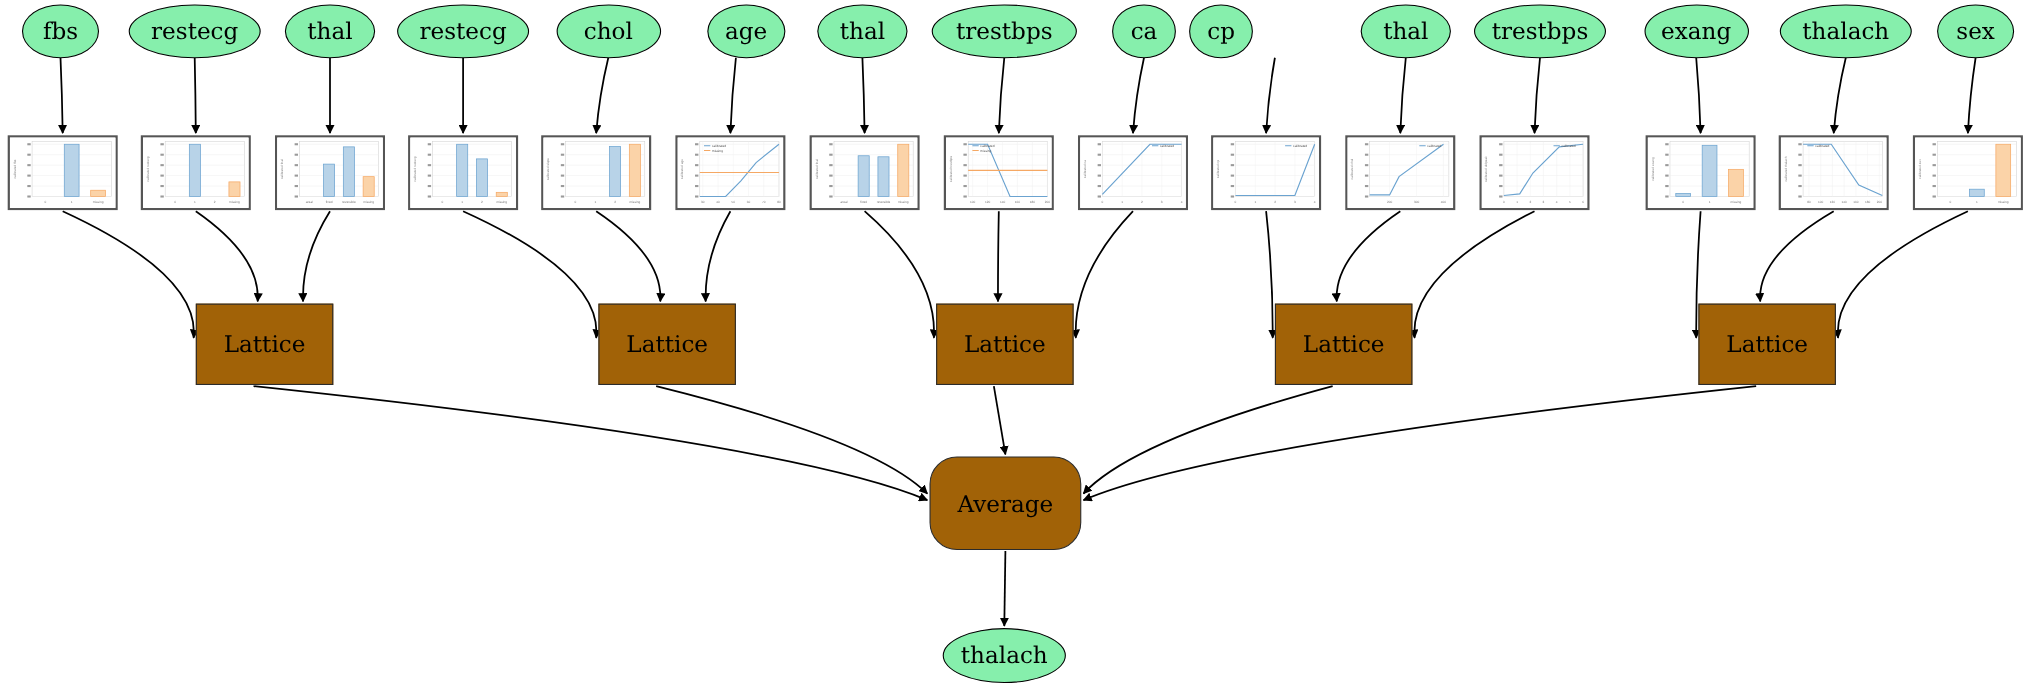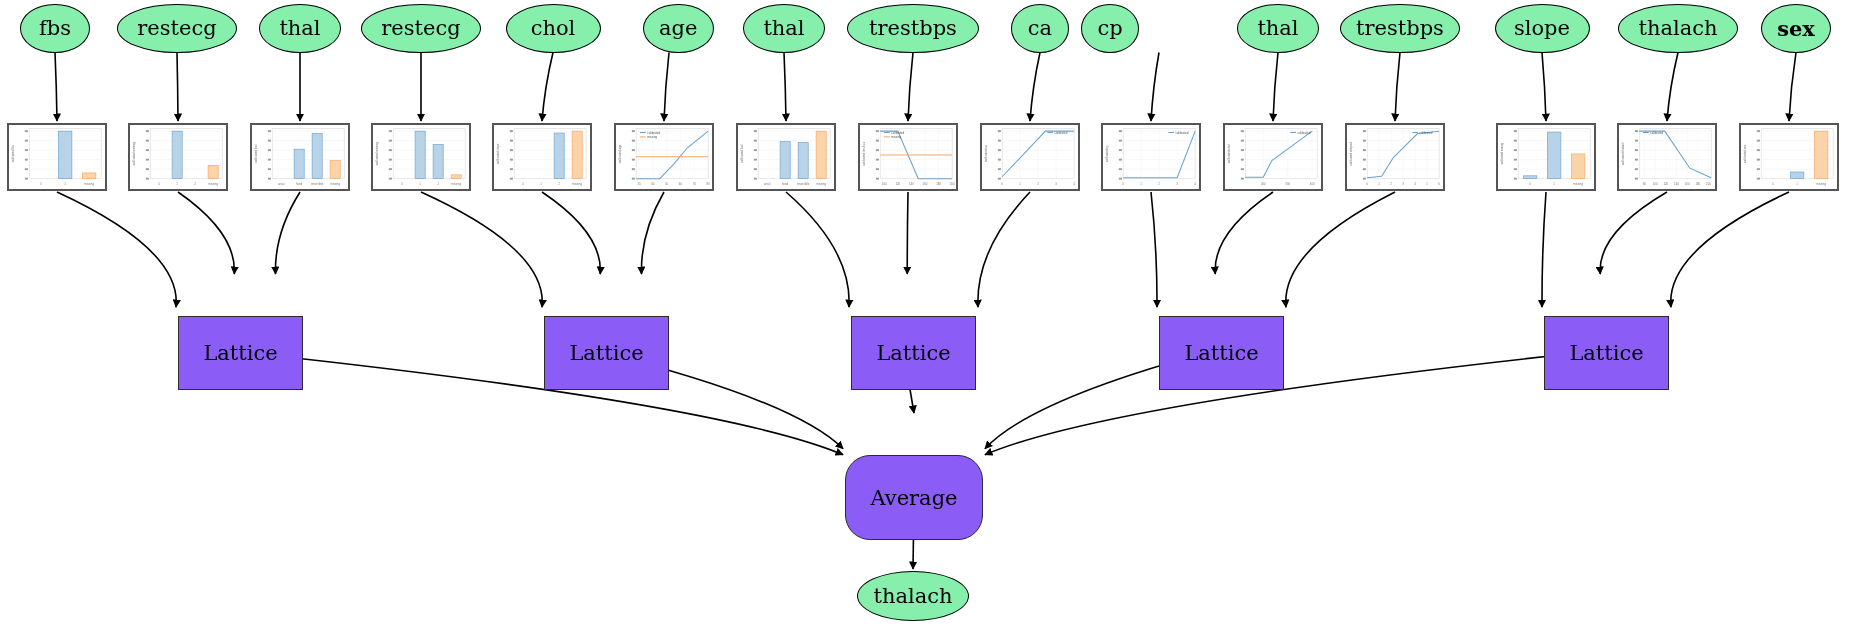--- a/index.html
+++ b/index.html
@@ -39,28 +39,27 @@
     color: #000000;
     white-space: nowrap;
     line-height: 1;
   }
 
   
   .node-rect {
     position: absolute;
     box-sizing: border-box;
     border: 1.4px solid #2b2b2b;
-    background: #8b5cf6;
+    background: #a16207;
     display: flex;
     align-items: center;
     justify-content: center;
     font-size: 21px;
     color: #000000;
     white-space: nowrap;
-    margin-top: 40px;
   }
 
   
   .panel {
     position: absolute;
     box-sizing: border-box;
     border: 2px solid #555555;
     background: #ffffff;
     padding: 0;
     overflow: hidden;
@@ -133,23 +132,23 @@
       <div class="node-ellipse" style="left: 258.6px; top: 3.5px; width: 82.8px; height: 49px;">thal</div>
       <div class="node-ellipse" style="left: 361.3px; top: 3.5px; width: 119.4px; height: 49px;">restecg</div>
       <div class="node-ellipse" style="left: 505.5px; top: 3.5px; width: 95px; height: 49px;">chol</div>
       <div class="node-ellipse" style="left: 643px; top: 3.5px; width: 70.6px; height: 49px;">age</div>
       <div class="node-ellipse" style="left: 742.6px; top: 3.5px; width: 82.8px; height: 49px;">thal</div>
       <div class="node-ellipse" style="left: 847.2px; top: 3.5px; width: 131.6px; height: 49px;">trestbps</div>
       <div class="node-ellipse" style="left: 1010.8px; top: 3.5px; width: 58.4px; height: 49px;">ca</div>
       <div class="node-ellipse" style="left: 1081px; top: 3.5px; width: 58.4px; height: 49px;">cp</div>
       <div class="node-ellipse" style="left: 1236.6px; top: 3.5px; width: 82.8px; height: 49px;">thal</div>
       <div class="node-ellipse" style="left: 1340.3px; top: 3.5px; width: 119.4px; height: 49px;">trestbps</div>
-      <div class="node-ellipse" style="left: 1494.5px; top: 3.5px; width: 95px; height: 49px;">slope</div>
+      <div class="node-ellipse" style="left: 1494.5px; top: 3.5px; width: 95px; height: 49px;">exang</div>
       <div class="node-ellipse" style="left: 1618.3px; top: 3.5px; width: 119.4px; height: 49px;">thalach</div>
-      <div class="node-ellipse" style="left: 1760.7px; top: 3.5px; width: 70.6px; height: 49px; font-weight: bold;">sex</div>
+      <div class="node-ellipse" style="left: 1760.7px; top: 3.5px; width: 70.6px; height: 49px;">sex</div>
       <div class="panel" style="left: 7px; top: 123px; width: 100px; height: 68px;">
         <div class="panel-inner">
           <svg class="plot-svg" viewBox="0 0 100 68" preserveAspectRatio="none">
             <rect x="0" y="0" width="100" height="68" fill="#ffffff"></rect>
             <rect x="21" y="4" width="75" height="53" fill="#ffffff" stroke="#cfcfcf" stroke-width="0.5"></rect>
             <line x1="21" y1="57" x2="96" y2="57" stroke="#eeeeee" stroke-width="0.5"></line>
             <rect x="16.5" y="56" width="3.2" height="2" fill="#9a9a9a"></rect>
             <line x1="21" y1="46.904761904761905" x2="96" y2="46.904761904761905" stroke="#eeeeee" stroke-width="0.5"></line>
             <rect x="16.5" y="45.904761904761905" width="3.2" height="2" fill="#9a9a9a"></rect>
             <line x1="21" y1="36.80952380952381" x2="96" y2="36.80952380952381" stroke="#eeeeee" stroke-width="0.5"></line>

